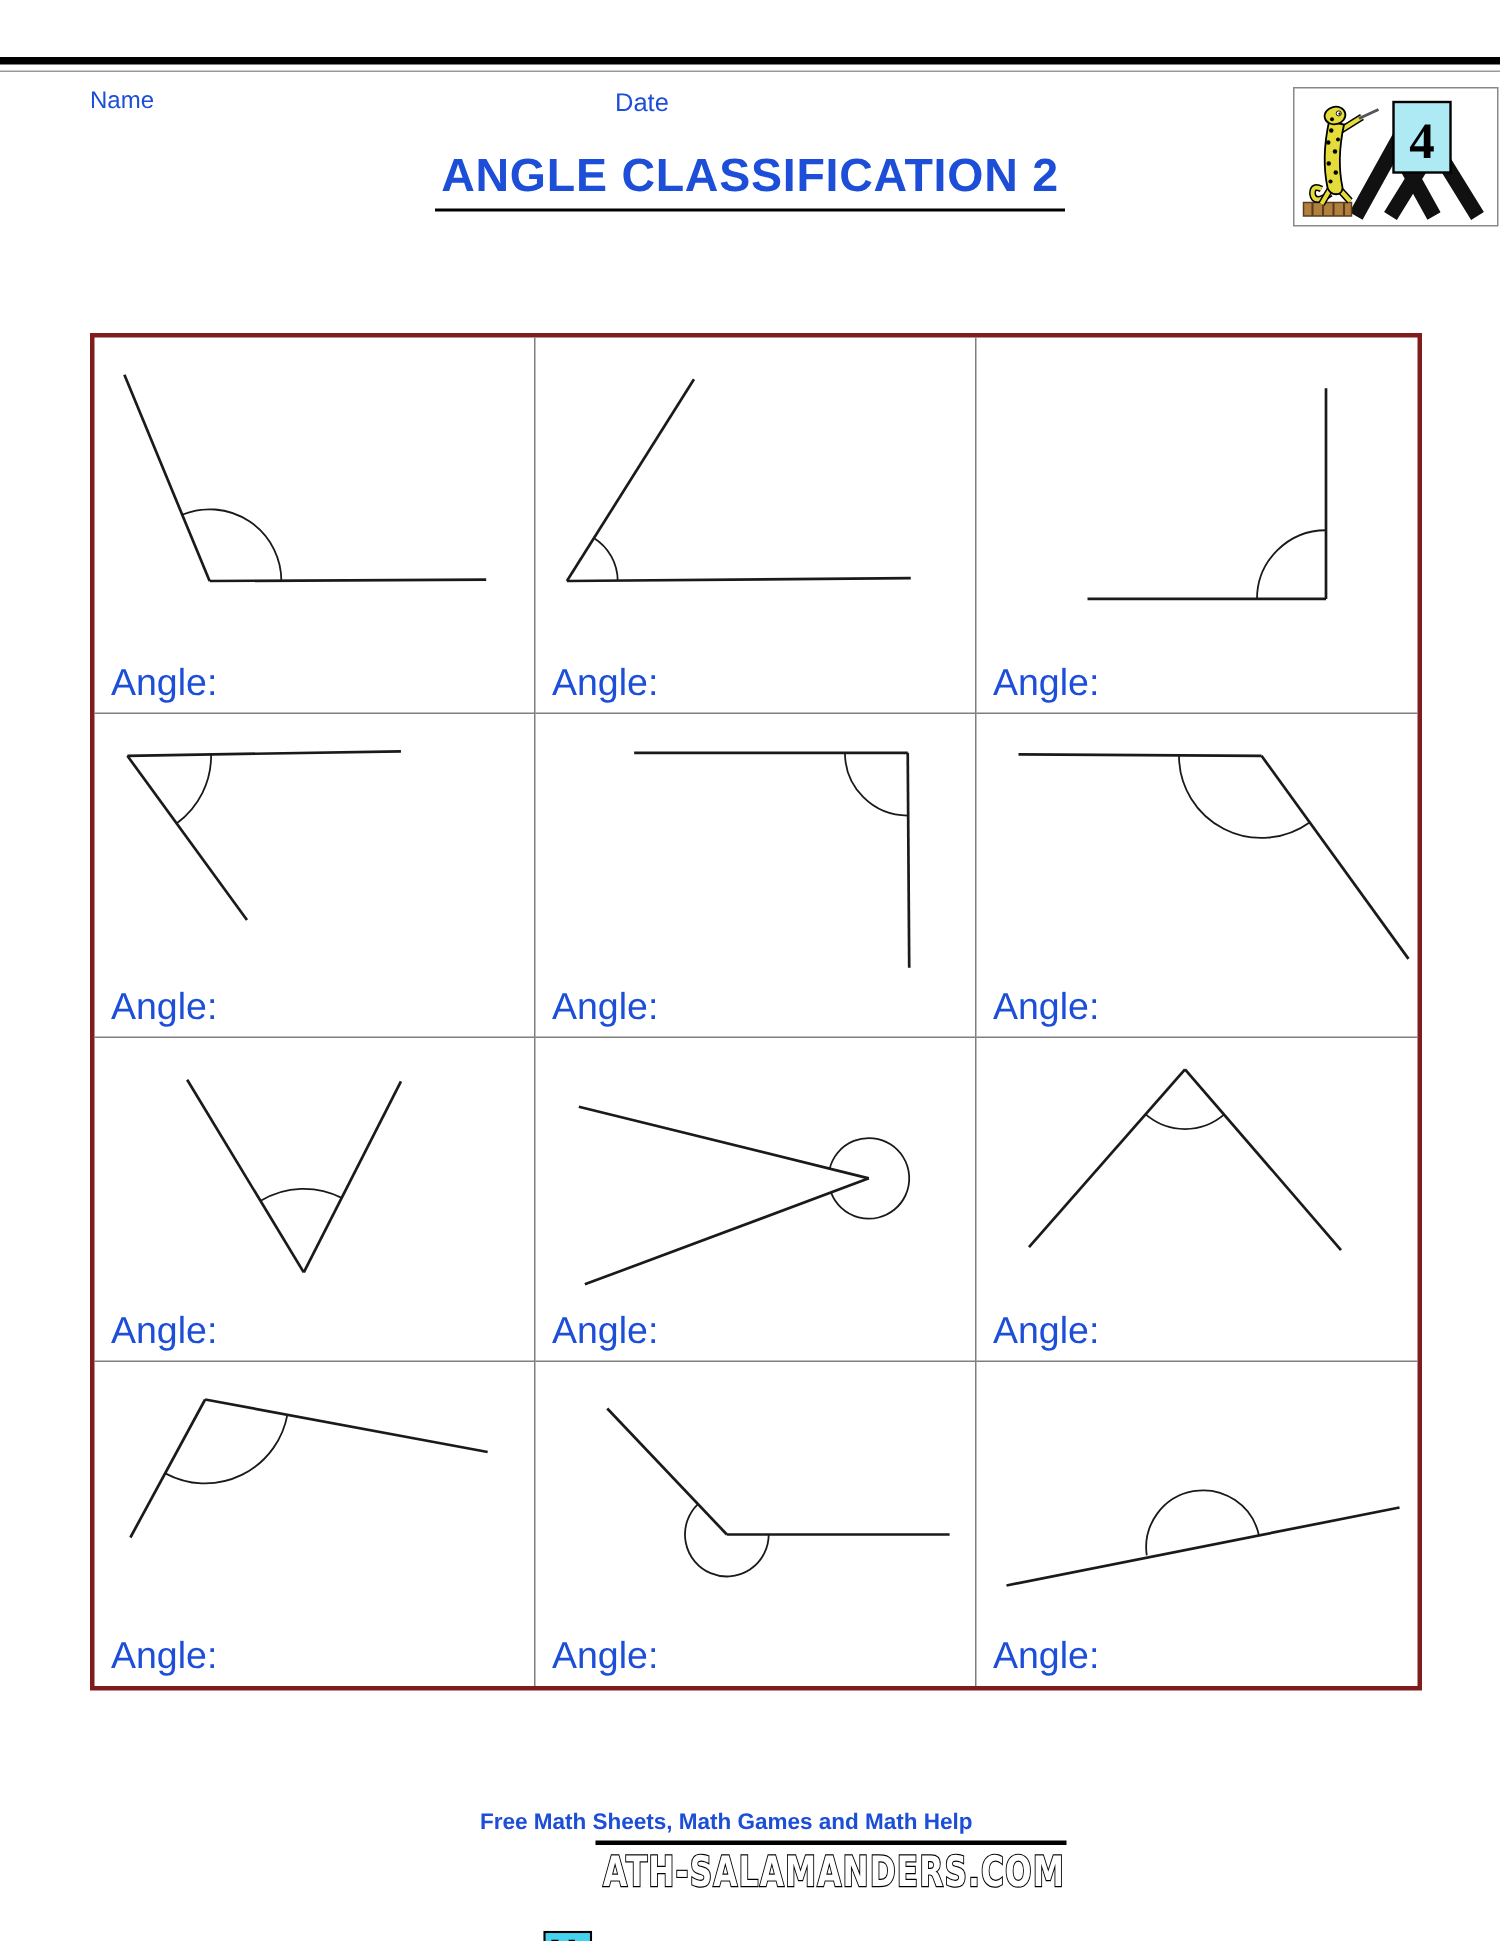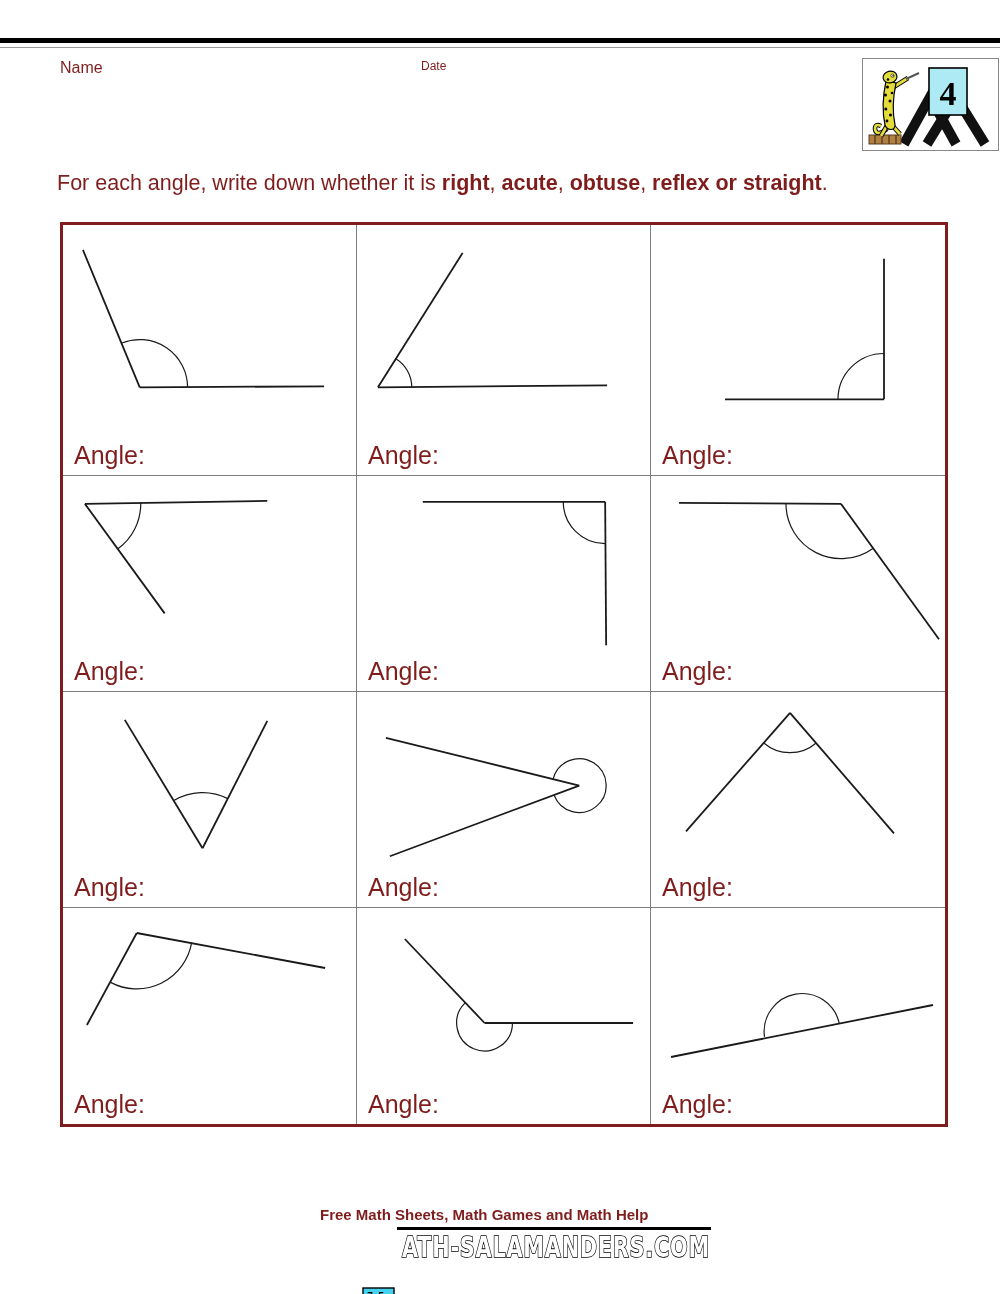--- a/index.html
+++ b/index.html
@@ -1,21 +1,21 @@
 <!DOCTYPE html>
 <html><head>
 <meta charset="utf-8">
 <style>
   html,body{margin:0;padding:0;background:#ffffff;}
   .page{position:relative;width:1000px;height:1294px;background:#ffffff;overflow:hidden;
-        font-family:"Liberation Sans",sans-serif;color:#7f1d1d;}
+        font-family:"Liberation Sans",sans-serif;color:#1d4ed8;}
   .rule-thick{position:absolute;left:0;top:38px;width:100%;height:5px;background:#000;}
   .rule-thin{position:absolute;left:0;top:47px;width:100%;height:1px;background:#999;}
   .name-label{position:absolute;left:60px;top:59px;font-size:16px;}
-  .date-label{position:absolute;left:421px;top:59px;font-size:12px;}
+  .date-label{position:absolute;left:410px;top:59px;font-size:17px;}
   .grade-logo{position:absolute;left:862px;top:58px;width:135px;height:91px;border:1px solid #888;background:#fff;}
   .grade-logo svg{display:block;width:100%;height:100%;}
   .title-wrap{position:absolute;left:0;top:99px;width:1000px;text-align:center;}
   .title{display:inline-block;font-size:31px;font-weight:bold;letter-spacing:.5px;
          border-bottom:2px solid #000;padding:0 4px 4px;}
   .instruction{position:absolute;left:57px;top:171px;font-size:21.5px;white-space:nowrap;}
   .instruction b{font-weight:bold;}
   .grid{position:absolute;left:60px;top:222px;display:grid;
         grid-template-columns:294px 294px 294px;
         grid-template-rows:251px 216px 216px 216px;
@@ -81,22 +81,24 @@
       <text x="85" y="46" text-anchor="middle" font-family="Liberation Serif, serif" font-weight="bold" font-size="34" fill="#000">4</text>
       <rect x="6" y="76" width="32" height="9" fill="#b08040" stroke="#5a3d1e"></rect>
       <line x1="12" y1="76" x2="12" y2="85" stroke="#5a3d1e" stroke-width="1.4"></line>
       <line x1="19" y1="76" x2="19" y2="85" stroke="#5a3d1e" stroke-width="1.4"></line>
       <line x1="26" y1="76" x2="26" y2="85" stroke="#5a3d1e" stroke-width="1.4"></line>
       <line x1="33" y1="76" x2="33" y2="85" stroke="#5a3d1e" stroke-width="1.4"></line>
       <use href="#sala" transform="translate(10,8)"></use>
     </svg>
   </div>
 
-
-  <div class="instruction"><span>For each angle, write down whether it is </span><b>right</b><span>, </span><b>acute</b><span>, </span><b>obtuse</b><span>, </span><b>reflex or straight</b><span>.</span></div>
+  <div class="title-wrap">
+    <span class="title">ANGLE CLASSIFICATION 2</span>
+  </div>
+
 
   <div class="grid">
       <div class="cell">
         <svg viewBox="0 0 294 251" preserveAspectRatio="none">
           <line x1="77" y1="163" x2="262" y2="162"></line>
           <line x1="77" y1="163" x2="20" y2="25"></line>
           <path d="M125.0,163.0 A48,48 0 0 0 59.0,118.5"></path>
         </svg>
         <div class="answer">Angle:</div>
       </div>

